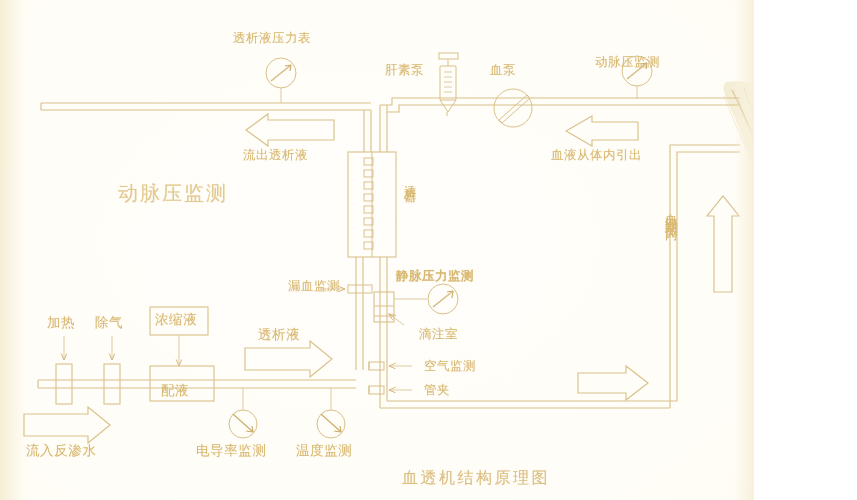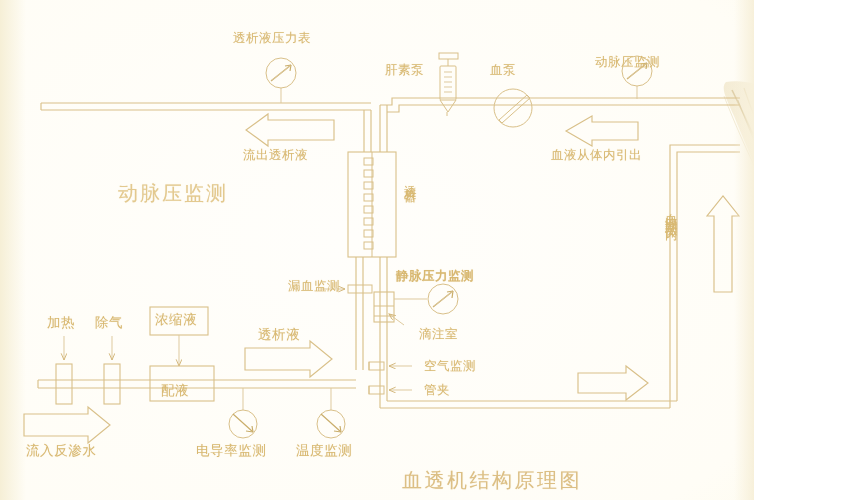--- a/index.html
+++ b/index.html
@@ -49,21 +49,21 @@
   }
   .lbl-sm { font-size: 12.5px; letter-spacing: 0.5px; }
   .lbl-md { font-size: 13.5px; letter-spacing: 0.6px; }
   .lbl-big {
     font-size: 20px;
     letter-spacing: 2px;
     color: #e3c98f;
     font-weight: 500;
   }
   .lbl-title {
-    font-size: 20px;
+    font-size: 16px;
     letter-spacing: 2.5px;
     color: #dcbf85;
   }
   .lbl-vert {
     writing-mode: vertical-rl;
     text-orientation: upright;
     font-size: 12.5px;
     letter-spacing: 3px;
     color: #d8b871;
   }

